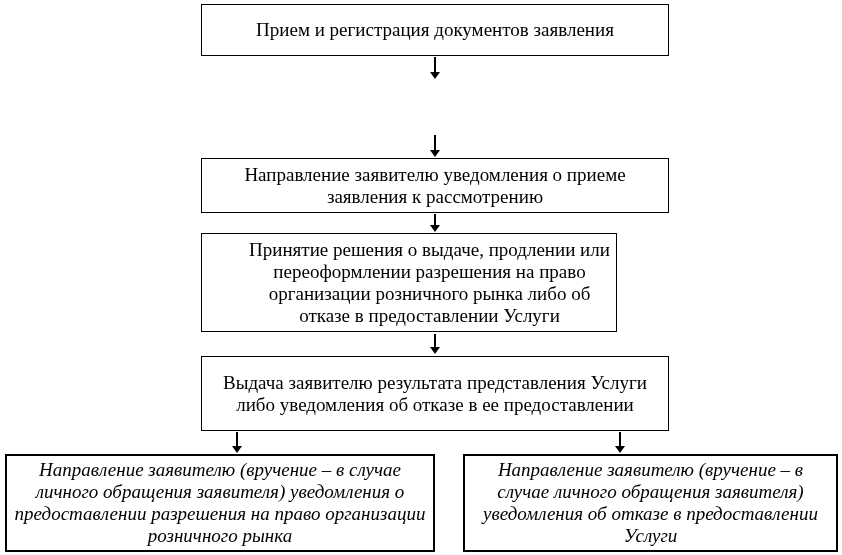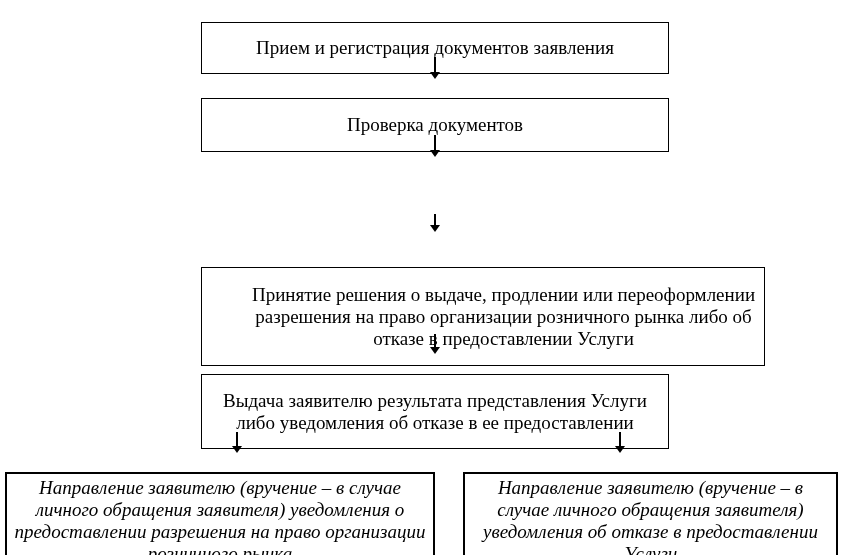--- a/index.html
+++ b/index.html
@@ -21,21 +21,20 @@
     border: 1px solid #000000;
     background: #ffffff;
     color: #000000;
     display: flex;
     align-items: center;
     justify-content: center;
     text-align: center;
     font-size: 19px;
     line-height: 22px;
     padding: 2px 6px;
-    margin-top: 18px;
   }
   .node.thick {
     border-width: 2px;
     font-style: italic;
   }
   .arrow {
     position: absolute;
     width: 14px;
     display: flex;
     flex-direction: column;
@@ -61,36 +60,36 @@
 
   <div class="node" style="left:201px; top:4px; width:468px; height:52px;">
     <span>Прием и регистрация документов заявления</span>
   </div>
 
   <div class="arrow" style="left:428px; top:57px; height:22px;">
     <div class="shaft"></div>
     <div class="head"></div>
   </div>
 
-  <div class="node" style="left:201px; top:80px; width:468px; height:54px;">
-    <span>Проверка документов</span>
-  </div>
 
   <div class="arrow" style="left:428px; top:135px; height:22px;">
     <div class="shaft"></div>
     <div class="head"></div>
   </div>
 
+  <div class="node" style="left:201px; top:158px; width:468px; height:55px;">
+    <span>Направление заявителю уведомления о приеме заявления к рассмотрению</span>
+  </div>
 
   <div class="arrow" style="left:428px; top:214px; height:18px;">
     <div class="shaft"></div>
     <div class="head"></div>
   </div>
 
-  <div class="node" style="left:201px; top:249px; width:564px; height:99px;padding-left:47px;">
+  <div class="node" style="left:201px; top:233px; width:416px; height:99px;padding-left:47px;">
     <span>Принятие решения о выдаче, продлении или переоформлении разрешения на право организации розничного рынка либо об отказе в предоставлении Услуги</span>
   </div>
 
   <div class="arrow" style="left:428px; top:334px; height:20px;">
     <div class="shaft"></div>
     <div class="head"></div>
   </div>
 
   <div class="node" style="left:201px; top:356px; width:468px; height:75px;justify-content:flex-end;">
     <span>Выдача заявителю результата представления Услуги либо уведомления об отказе в ее предоставлении</span>

